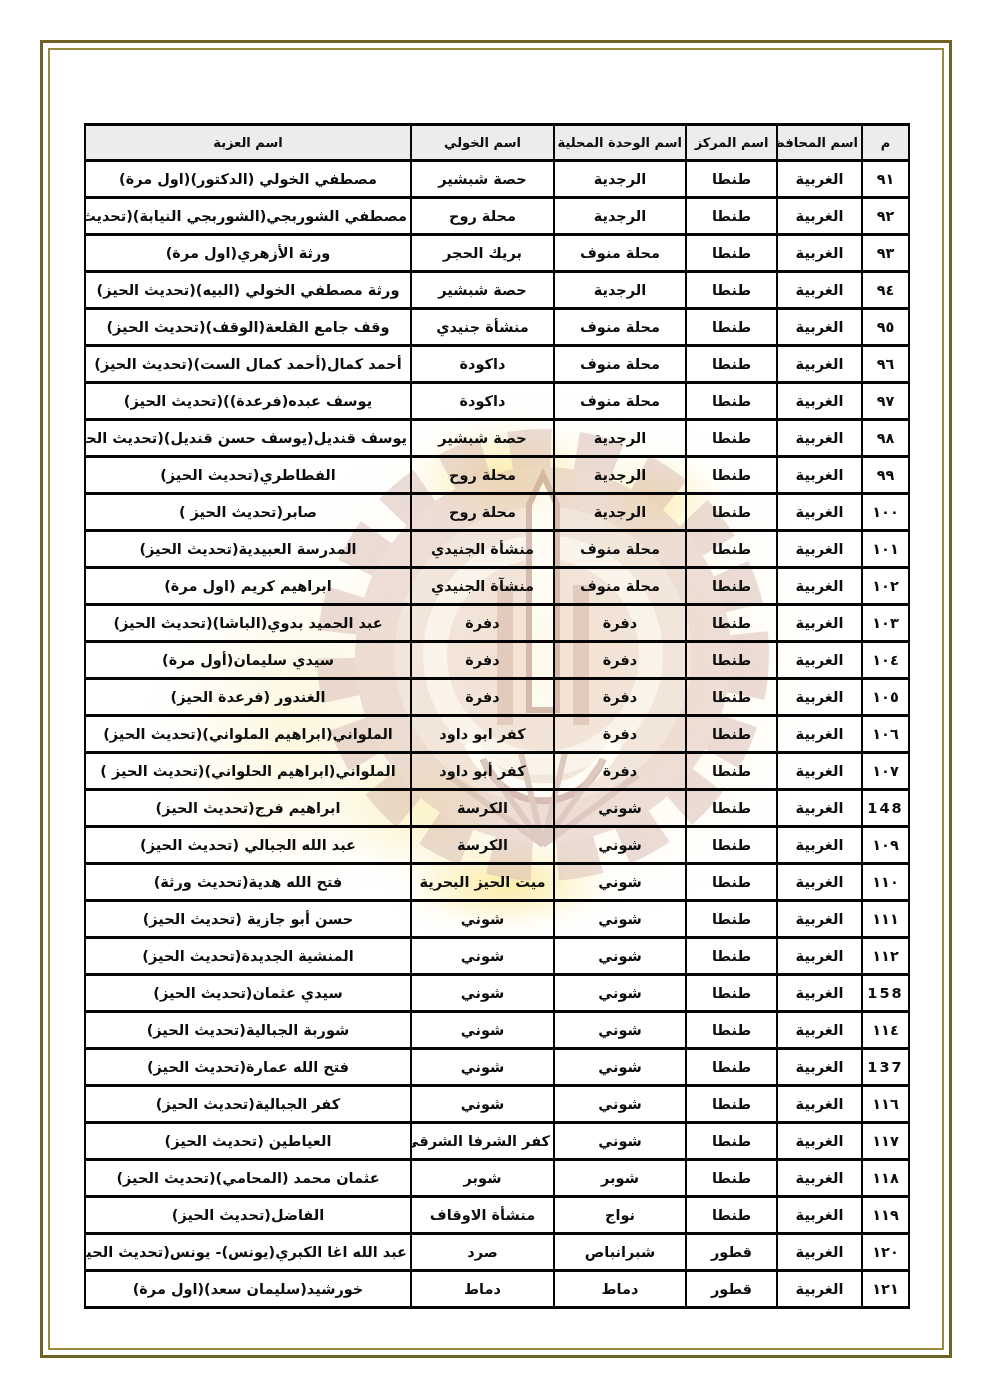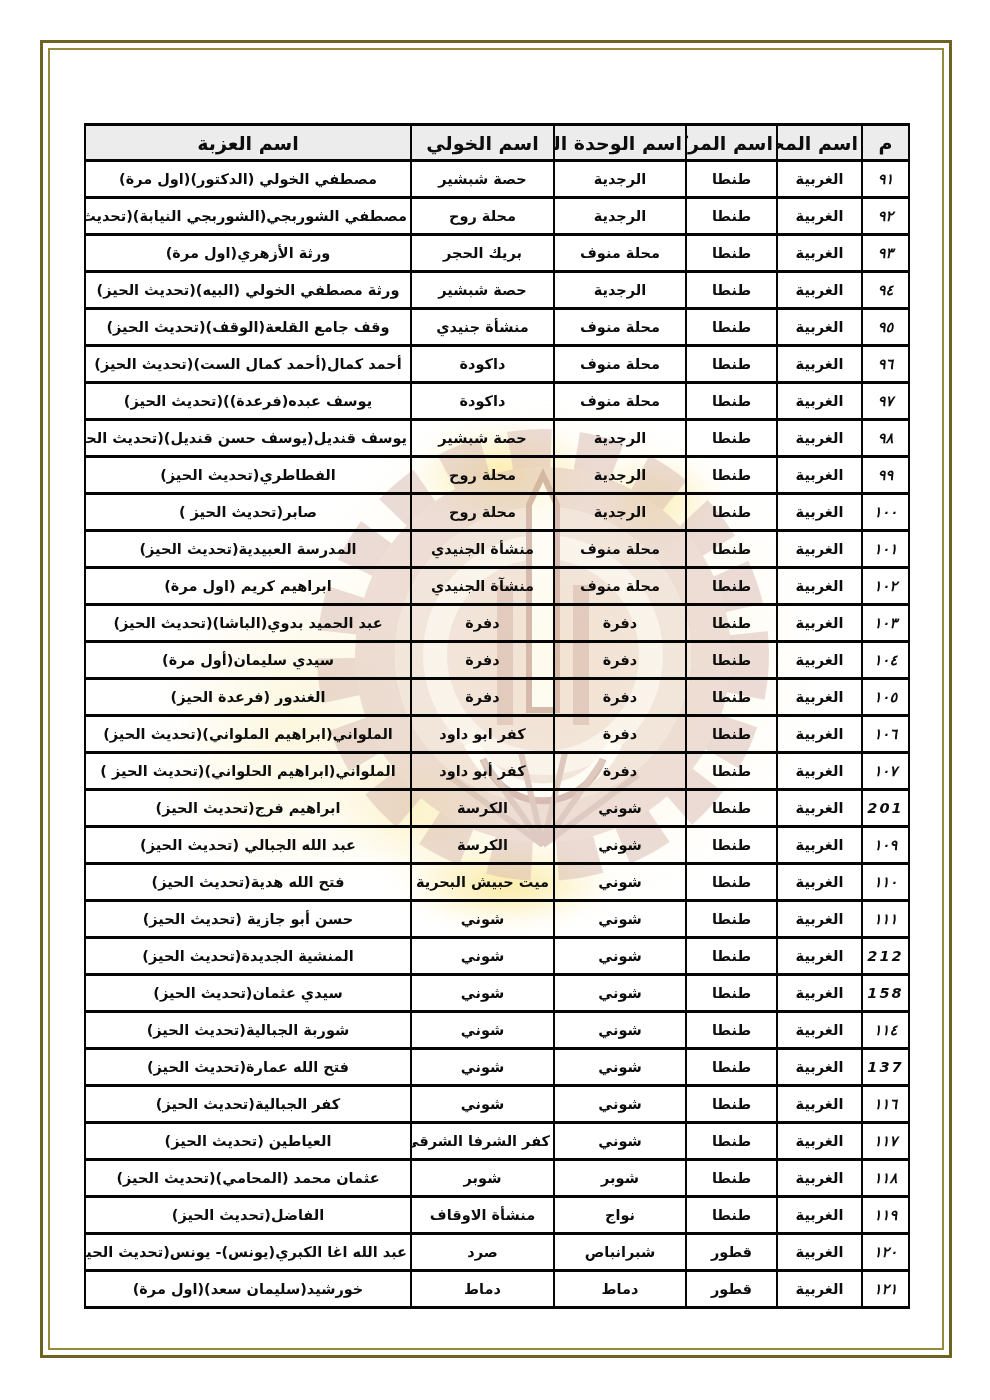--- a/index.html
+++ b/index.html
@@ -46,28 +46,28 @@
     border:2.6px solid #050505;
     border-top-width:3px;border-bottom-width:3px;
     text-align:center;vertical-align:middle;
     padding:0 3px;
     overflow:hidden;white-space:nowrap;
     color:#0d0d0d;
   }
   table.doc th{
     background:#ececec;
     height:33px;
-    font-size:19px;font-weight:bold;
+    font-size:13px;font-weight:bold;
   }
   table.doc td{
     height:34px;
     font-size:14.5px;font-weight:bold;
     background:transparent;
   }
-  td.col-no{font-size:13.5px;letter-spacing:2px;font-style:italic;}
+  td.col-no{font-size:13.5px;letter-spacing:2px;}
   td.col-hamlet{font-size:13.5px;}
   td.light{font-weight:normal;}
 </style>
 </head>
 <body>
 
 <div class="page">
 
   <div class="wm-blob wm-halo"></div>
   <div class="wm-blob wm-b1"></div>
@@ -260,53 +260,53 @@
           </tr>
           <tr>
             <td class="col-no">١٠٧</td>
             <td class="col-governorate">الغربية</td>
             <td class="col-center">طنطا</td>
             <td class="col-unit">دفرة</td>
             <td class="col-village">كفر أبو داود</td>
             <td class="col-hamlet">الملواني(ابراهيم الحلواني)(تحديث الحيز )</td>
           </tr>
           <tr>
-            <td class="col-no">201</td>
+            <td class="col-no">148</td>
             <td class="col-governorate">الغربية</td>
             <td class="col-center">طنطا</td>
             <td class="col-unit">شوني</td>
             <td class="col-village">الكرسة</td>
             <td class="col-hamlet">ابراهيم فرج(تحديث الحيز)</td>
           </tr>
           <tr>
             <td class="col-no">١٠٩</td>
             <td class="col-governorate">الغربية</td>
             <td class="col-center">طنطا</td>
             <td class="col-unit">شوني</td>
             <td class="col-village">الكرسة</td>
             <td class="col-hamlet">عبد الله الجبالي (تحديث الحيز)</td>
           </tr>
           <tr>
             <td class="col-no">١١٠</td>
             <td class="col-governorate">الغربية</td>
             <td class="col-center">طنطا</td>
             <td class="col-unit">شوني</td>
-            <td class="col-village">ميت حبيش البحرية</td>
-            <td class="col-hamlet">فتح الله هدية(تحديث الحيز)</td>
+            <td class="col-village">ميت الحيز البحرية</td>
+            <td class="col-hamlet">فتح الله هدية(تحديث ورثة)</td>
           </tr>
           <tr>
             <td class="col-no">١١١</td>
             <td class="col-governorate">الغربية</td>
             <td class="col-center">طنطا</td>
             <td class="col-unit">شوني</td>
             <td class="col-village">شوني</td>
             <td class="col-hamlet">حسن أبو جازية (تحديث الحيز)</td>
           </tr>
           <tr>
-            <td class="col-no">212</td>
+            <td class="col-no">١١٢</td>
             <td class="col-governorate">الغربية</td>
             <td class="col-center">طنطا</td>
             <td class="col-unit">شوني</td>
             <td class="col-village">شوني</td>
             <td class="col-hamlet">المنشية الجديدة(تحديث الحيز)</td>
           </tr>
           <tr>
             <td class="col-no">158</td>
             <td class="col-governorate">الغربية</td>
             <td class="col-center">طنطا</td>

